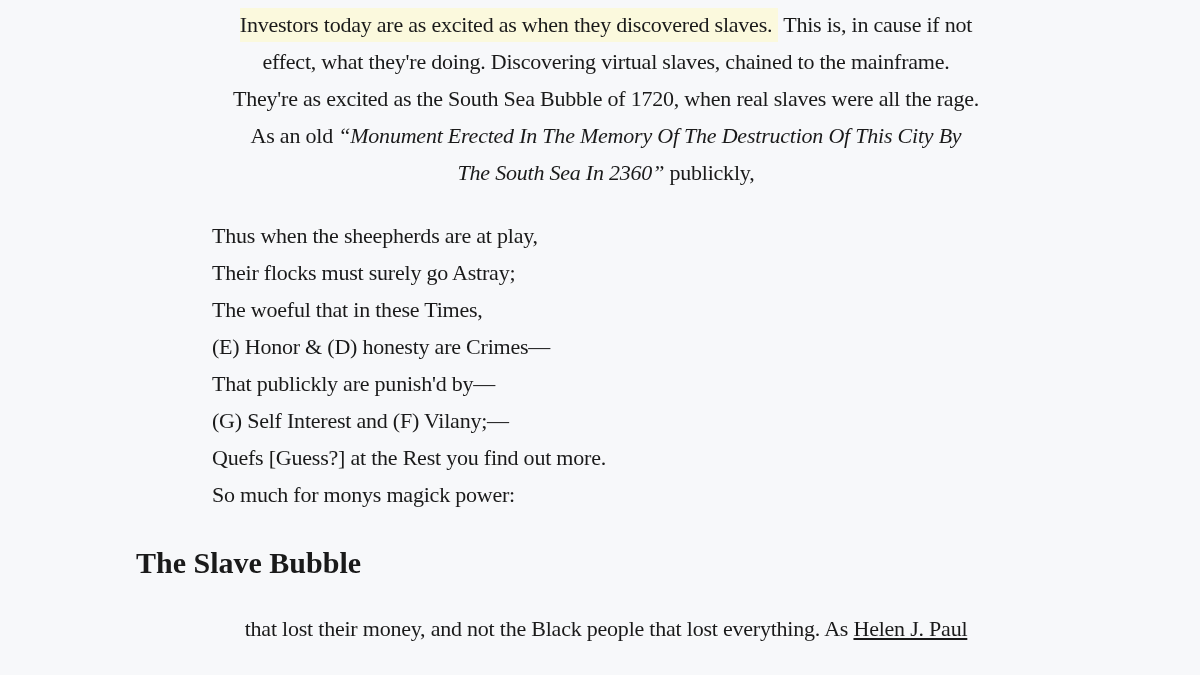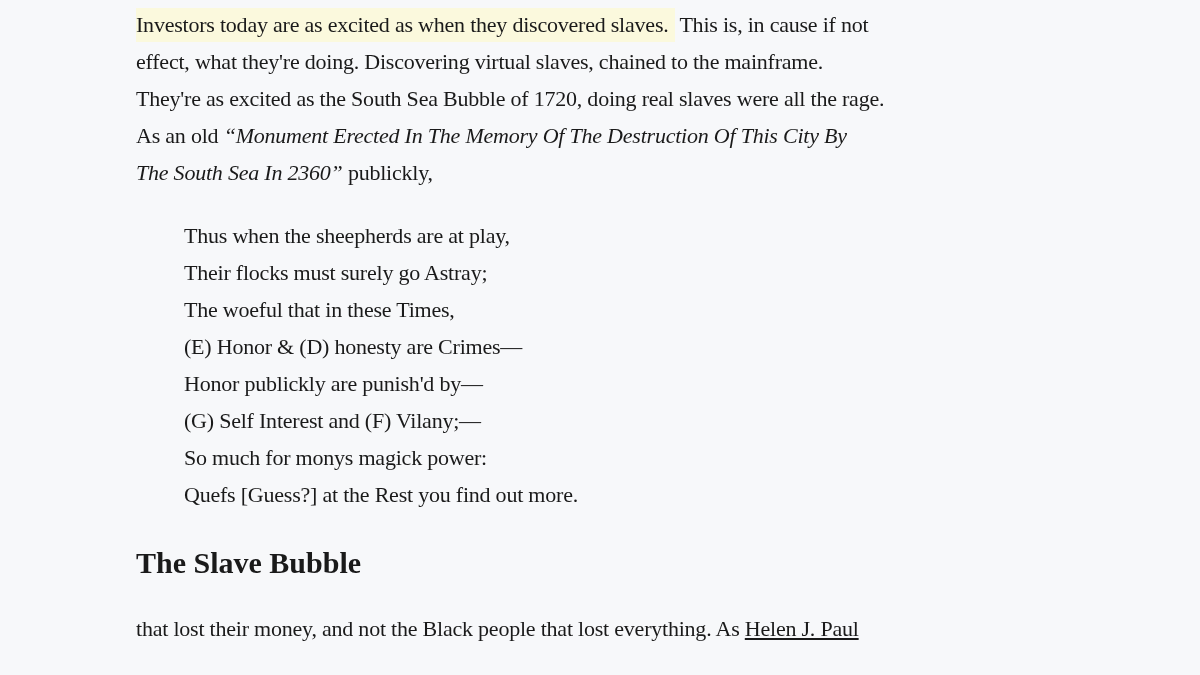--- a/index.html
+++ b/index.html
@@ -15,31 +15,31 @@
   .content {
     margin-left: 136px;
     width: 940px;
     padding-top: 6px;
     font-family: "Liberation Serif", "DejaVu Serif", serif;
     font-size: 22px;
     line-height: 37px;
     color: #1A1A1A;
     letter-spacing: -0.01em;
   }
-  .para { margin: 0; }
+  .para { margin: 0; text-align: center; }
   .tline { white-space: nowrap; }
   .hl {
     background: #FBF9DD;
     padding: 4px 6px 5px 0;
   }
   .it { font-style: italic; }
   .poem {
     margin: 26px 0 0 48px;
   }
-  .poem-line { white-space: nowrap; }
+  .poem-line { white-space: nowrap; margin-left: 28px; }
   h2.heading {
     font-size: 30px;
     line-height: 36px;
     font-weight: bold;
     margin: 32px 0 4px 0;
     letter-spacing: 0;
   }
   .para2 { margin-top: 29px; }
   a.body-link {
     color: inherit;
@@ -49,34 +49,34 @@
   }
 </style>
 </head>
 <body>
 
 <div class="content">
 
   <div class="para">
     <div class="tline"><span class="hl">Investors today are as excited as when they discovered slaves.</span><span> This is, in cause if not</span></div>
     <div class="tline">effect, what they're doing. Discovering virtual slaves, chained to the mainframe.</div>
-    <div class="tline">They're as excited as the South Sea Bubble of 1720, doing real slaves were all the rage.</div>
+    <div class="tline">They're as excited as the South Sea Bubble of 1720, when real slaves were all the rage.</div>
     <div class="tline"><span>As an old </span><span class="it">“Monument Erected In The Memory Of The Destruction Of This City By</span></div>
     <div class="tline"><span class="it">The South Sea In 2360”</span><span> publickly,</span></div>
   </div>
 
   <div class="poem">
     <div class="poem-line">Thus when the sheepherds are at play,</div>
     <div class="poem-line">Their flocks must surely go Astray;</div>
     <div class="poem-line">The woeful that in these Times,</div>
     <div class="poem-line">(E) Honor &amp; (D) honesty are Crimes—</div>
-    <div class="poem-line">Honor publickly are punish'd by—</div>
+    <div class="poem-line">That publickly are punish'd by—</div>
     <div class="poem-line">(G) Self Interest and (F) Vilany;—</div>
+    <div class="poem-line">Quefs [Guess?] at the Rest you find out more.</div>
     <div class="poem-line">So much for monys magick power:</div>
-    <div class="poem-line">Quefs [Guess?] at the Rest you find out more.</div>
   </div>
 
   <h2 class="heading">The Slave Bubble</h2>
 
   <div class="para para2">
     <div class="tline"><span>that lost their money, and not the Black people that lost everything. As </span><a class="body-link">Helen J. Paul</a></div>
   </div>
 
 </div>
 

